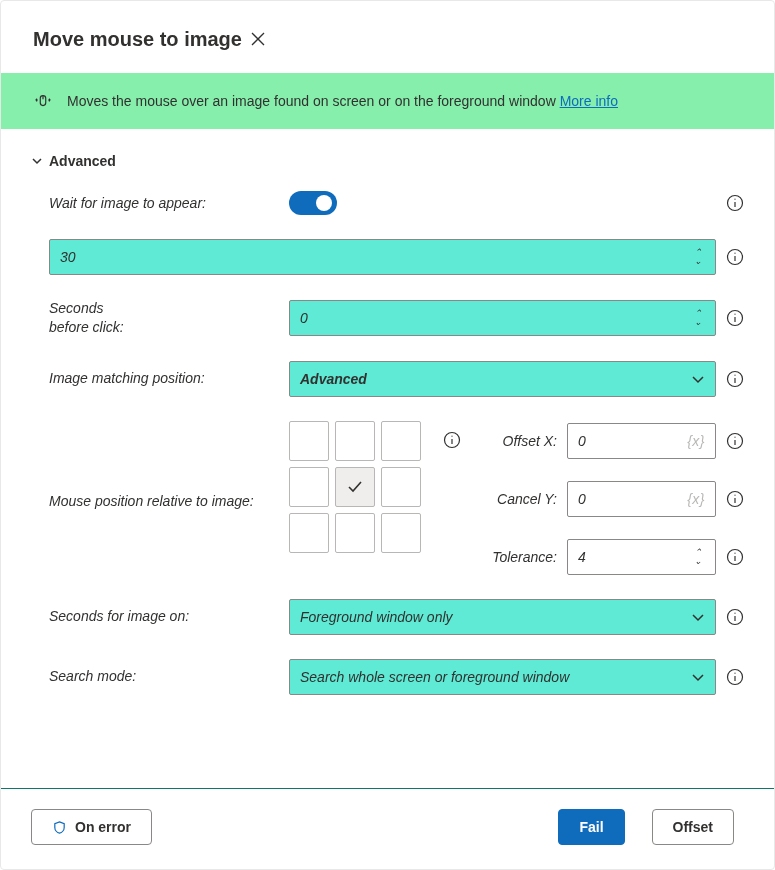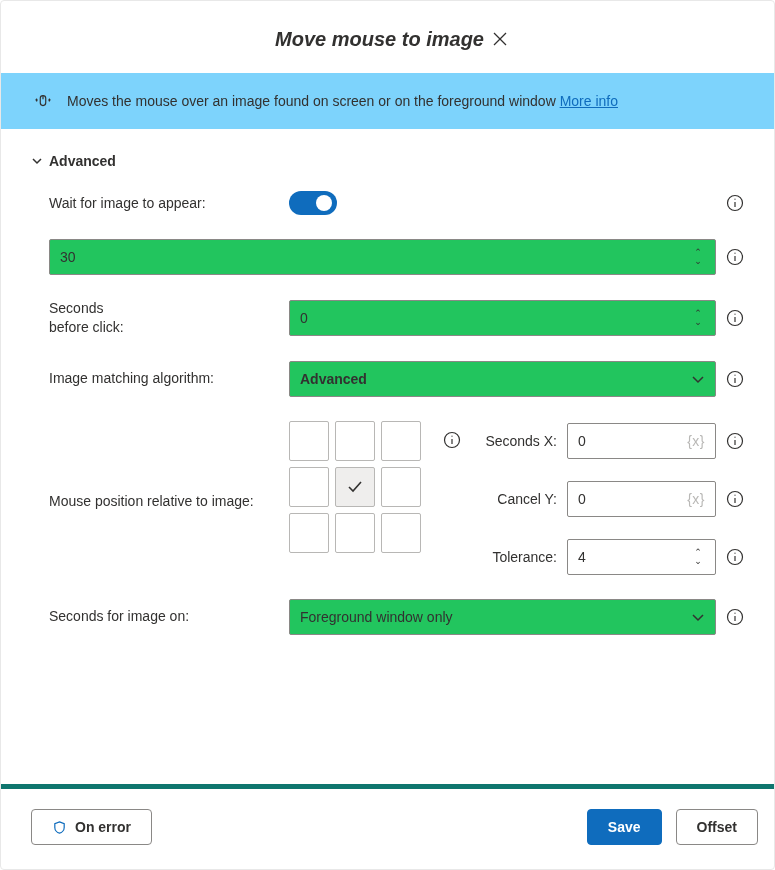--- a/index.html
+++ b/index.html
@@ -16,43 +16,42 @@
     display: flex;
     flex-direction: column;
     position: relative;
     border: 1px solid #e8e8e8;
     border-radius: 4px;
     overflow: hidden;
   }
   .header {
     display: flex;
     align-items: center;
-    justify-content: center;
+    justify-content: flex-start;
     padding: 22px 16px 18px 32px;
-    font-style: italic;
   }
   .header-title {
     font-size: 20px;
     font-weight: 600;
     color: #323130;
   }
   .close-btn {
     width: 32px; height: 32px;
     display: flex; align-items: center; justify-content: center;
     cursor: pointer;
     background: none;
     border: none;
     color: #323130;
   }
   .close-btn svg { width: 16px; height: 16px; }
   .info-banner {
     display: flex;
     align-items: center;
     gap: 14px;
-    background: #7dd3fc;
+    background: #86efac;
     padding: 18px 30px 18px 32px;
     font-size: 14px;
     color: #323130;
   }
   .info-banner .banner-icon {
     width: 20px; height: 20px; flex-shrink: 0;
     color: #323130;
     display:flex; align-items:center; justify-content:center;
   }
   .info-banner a {
@@ -84,20 +83,21 @@
     padding: 3px 9px;
     border-radius: 12px;
     font-size: 13px;
     margin-left: 6px;
   }
   .form-grid {
     display: flex;
     flex-direction: column;
     gap: 24px;
     padding-left: 18px;
+    font-style: italic;
   }
   .form-row {
     display: flex;
     align-items: center;
   }
   .form-row.align-center { align-items: center; }
   .form-label {
     width: 240px;
     flex-shrink: 0;
     font-size: 14px;
@@ -136,21 +136,21 @@
     background: #fff;
     border-radius: 50%;
     top: 4px; right: 5px;
   }
   
   .num-input, .select-input, .text-input {
     flex: 1;
     height: 36px;
     border: 1px solid #8a8886;
     border-radius: 2px;
-    background: #22c55e;
+    background: #5eead4;
     display: flex;
     align-items: center;
     padding: 0 10px;
     font-size: 14px;
     color: #323130;
     position: relative;
     min-width: 0;
   }
   .num-input { justify-content: flex-start; }
   .num-input .val { flex: 1; }
@@ -223,23 +223,23 @@
     padding: 0 10px;
     position: relative;
     min-width: 0;
   }
   .offset-input .val { flex: 1; font-size: 14px; color: #323130; }
   .offset-input .var { font-size: 14px; color: #b9b8b6; letter-spacing: 0.5px; }
   
   .footer {
     display: flex;
     align-items: center;
-    padding: 20px 16px 24px 30px;
-    border-top: 5px solid #0f766e;
-    gap: 14px;
+    padding: 20px 40px 24px 30px;
+    border-top: 1px solid #0f766e;
+    gap: 27px;
   }
   .btn {
     height: 36px;
     padding: 0 20px;
     border-radius: 4px;
     font-size: 14px;
     font-weight: 600;
     display: inline-flex;
     align-items: center;
     justify-content: center;
@@ -345,21 +345,21 @@
               <svg viewBox="0 0 18 18" fill="none" stroke="currentColor" stroke-width="1.2">
                 <circle cx="9" cy="9" r="7.5"></circle>
                 <line x1="9" y1="8" x2="9" y2="13"></line>
                 <circle cx="9" cy="5.2" r="0.6" fill="currentColor" stroke="none"></circle>
               </svg>
             </span>
         </div>
       </div>
 
       <div class="form-row align-center">
-        <div class="form-label">Image matching algorithm:</div>
+        <div class="form-label">Image matching position:</div>
         <div class="form-control-col">
           <div class="select-input">
             <span>Advanced</span>
             <svg class="chev" viewBox="0 0 14 14" fill="none" stroke="currentColor" stroke-width="1.5">
                 <polyline points="2,5 7,10 12,5"></polyline>
               </svg>
           </div>
           <span class="info-icon">
               <svg viewBox="0 0 18 18" fill="none" stroke="currentColor" stroke-width="1.2">
                 <circle cx="9" cy="9" r="7.5"></circle>
@@ -391,21 +391,21 @@
           <span class="info-icon" style="margin:10px 0 0 0; align-self:flex-start">
               <svg viewBox="0 0 18 18" fill="none" stroke="currentColor" stroke-width="1.2">
                 <circle cx="9" cy="9" r="7.5"></circle>
                 <line x1="9" y1="8" x2="9" y2="13"></line>
                 <circle cx="9" cy="5.2" r="0.6" fill="currentColor" stroke="none"></circle>
               </svg>
             </span>
 
           <div class="offset-col">
             <div class="offset-line">
-              <span class="sublabel">Seconds X:</span>
+              <span class="sublabel">Offset X:</span>
               <div class="offset-input">
                 <span class="val">0</span>
                 <span class="var">{x}</span>
               </div>
               <span class="info-icon" style="margin-left:0">
                   <svg viewBox="0 0 18 18" fill="none" stroke="currentColor" stroke-width="1.2">
                     <circle cx="9" cy="9" r="7.5"></circle>
                     <line x1="9" y1="8" x2="9" y2="13"></line>
                     <circle cx="9" cy="5.2" r="0.6" fill="currentColor" stroke="none"></circle>
                   </svg>
@@ -458,31 +458,49 @@
           <span class="info-icon">
               <svg viewBox="0 0 18 18" fill="none" stroke="currentColor" stroke-width="1.2">
                 <circle cx="9" cy="9" r="7.5"></circle>
                 <line x1="9" y1="8" x2="9" y2="13"></line>
                 <circle cx="9" cy="5.2" r="0.6" fill="currentColor" stroke="none"></circle>
               </svg>
             </span>
         </div>
       </div>
 
+      <div class="form-row align-center">
+        <div class="form-label">Search mode:</div>
+        <div class="form-control-col">
+          <div class="select-input plain">
+            <span>Search whole screen or foreground window</span>
+            <svg class="chev" viewBox="0 0 14 14" fill="none" stroke="currentColor" stroke-width="1.5">
+                <polyline points="2,5 7,10 12,5"></polyline>
+              </svg>
+          </div>
+          <span class="info-icon">
+              <svg viewBox="0 0 18 18" fill="none" stroke="currentColor" stroke-width="1.2">
+                <circle cx="9" cy="9" r="7.5"></circle>
+                <line x1="9" y1="8" x2="9" y2="13"></line>
+                <circle cx="9" cy="5.2" r="0.6" fill="currentColor" stroke="none"></circle>
+              </svg>
+            </span>
+        </div>
+      </div>
 
     </div>
 
 
   </div>
 
   <div class="footer">
     <button class="btn onerror">
       <svg viewBox="0 0 16 16" fill="none" stroke="currentColor" stroke-width="1.3">
           <path d="M8 2 L13 4 V8 C13 11 10.5 13.5 8 14 C5.5 13.5 3 11 3 8 V4 Z"></path>
         </svg>
       <span>On error</span>
     </button>
     <span class="spacer"></span>
-    <button class="btn primary">Save</button>
+    <button class="btn primary">Fail</button>
     <button class="btn">Offset</button>
   </div>
 
 </div>
 
 </body></html>

